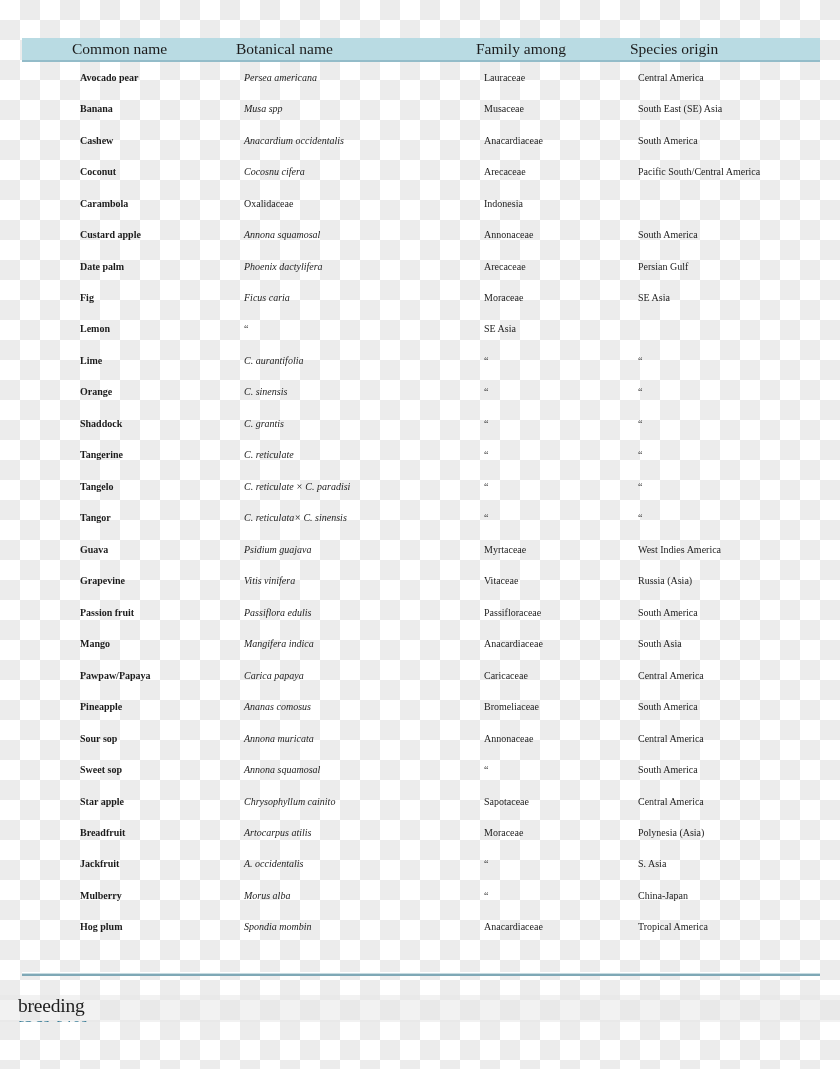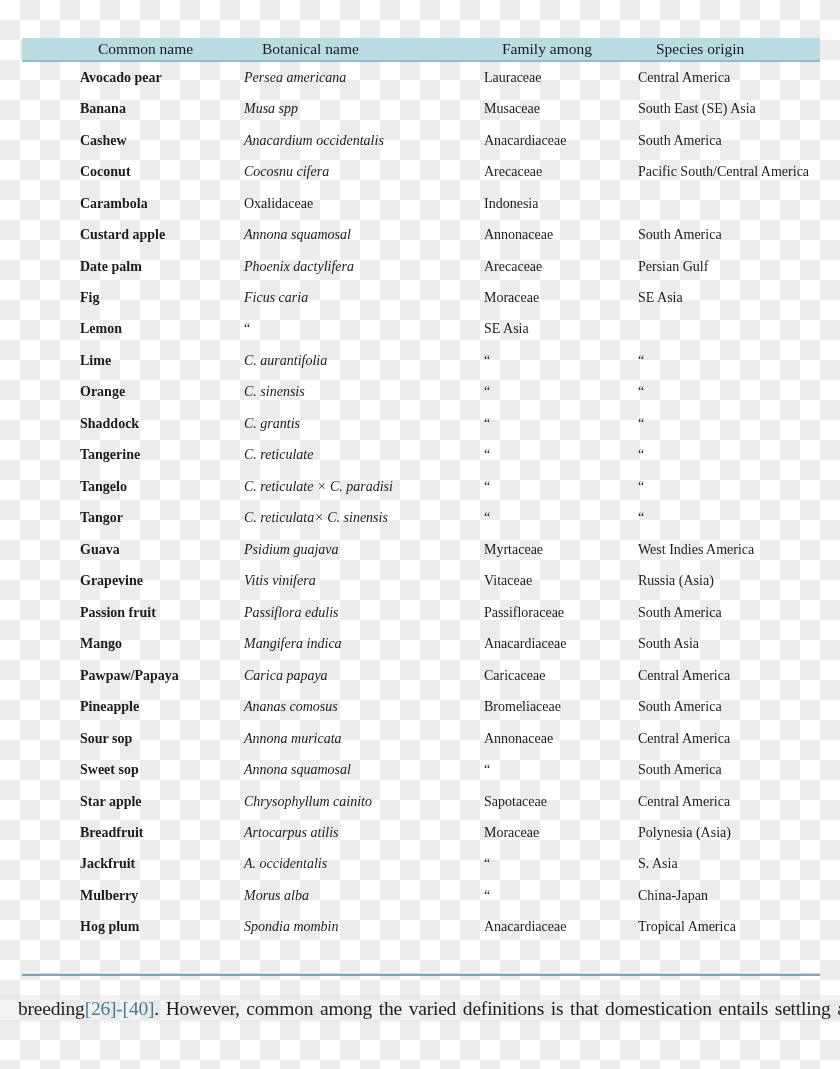--- a/index.html
+++ b/index.html
@@ -15,52 +15,53 @@
     background-size:40px 40px;
     background-position:0 0;
   }
   .header-band{
     position:absolute;left:22px;top:38px;width:798px;height:24px;
     background:#b9dbe3;
     border-bottom:2px solid #93bcc9;
     box-sizing:border-box;
     display:grid;
     grid-template-columns:164px 240px 154px 1fr;
-    padding-left:76px;
+    padding-left:50px;
     align-items:center;
     font-size:15.5px;
   }
   .tbody{
     position:absolute;left:22px;top:62px;width:798px;height:913px;
     display:flex;flex-direction:column;
   }
   .row{
     display:grid;
     grid-template-columns:164px 240px 154px 1fr;
     padding-left:58px;
     height:31.48px;
     align-items:center;
-    font-size:14px;
+    font-size:10px;
     line-height:1;
   }
   .row .c{white-space:nowrap;}
   .c.common{font-weight:bold;}
   .c.botanical{font-style:italic;}
   .bottom-rule{
     position:absolute;left:22px;top:972px;width:798px;height:4px;
     background:linear-gradient(to bottom,#ffffff 0 1px,#c7dbe1 1px 2px,#7fa8b6 2px 4px);
   }
   .footnote{
     position:absolute;left:0;top:995px;width:840px;height:27px;
     padding-left:18px;box-sizing:border-box;
-    display:flex;align-items:center;
+    display:flex;align-items:flex-start;
     white-space:nowrap;overflow:hidden;
     font-size:19.5px;word-spacing:2px;letter-spacing:-0.2px;
     background:rgba(231,231,231,0.55);
     color:#1e1e1e;
+    flex-direction:column;
   }
   .footnote .cite{color:#3d7f98;}
 </style>
 </head>
 <body>
 
 <div id="stage">
 
   <div class="header-band">
     <span class="c">Common name</span>

